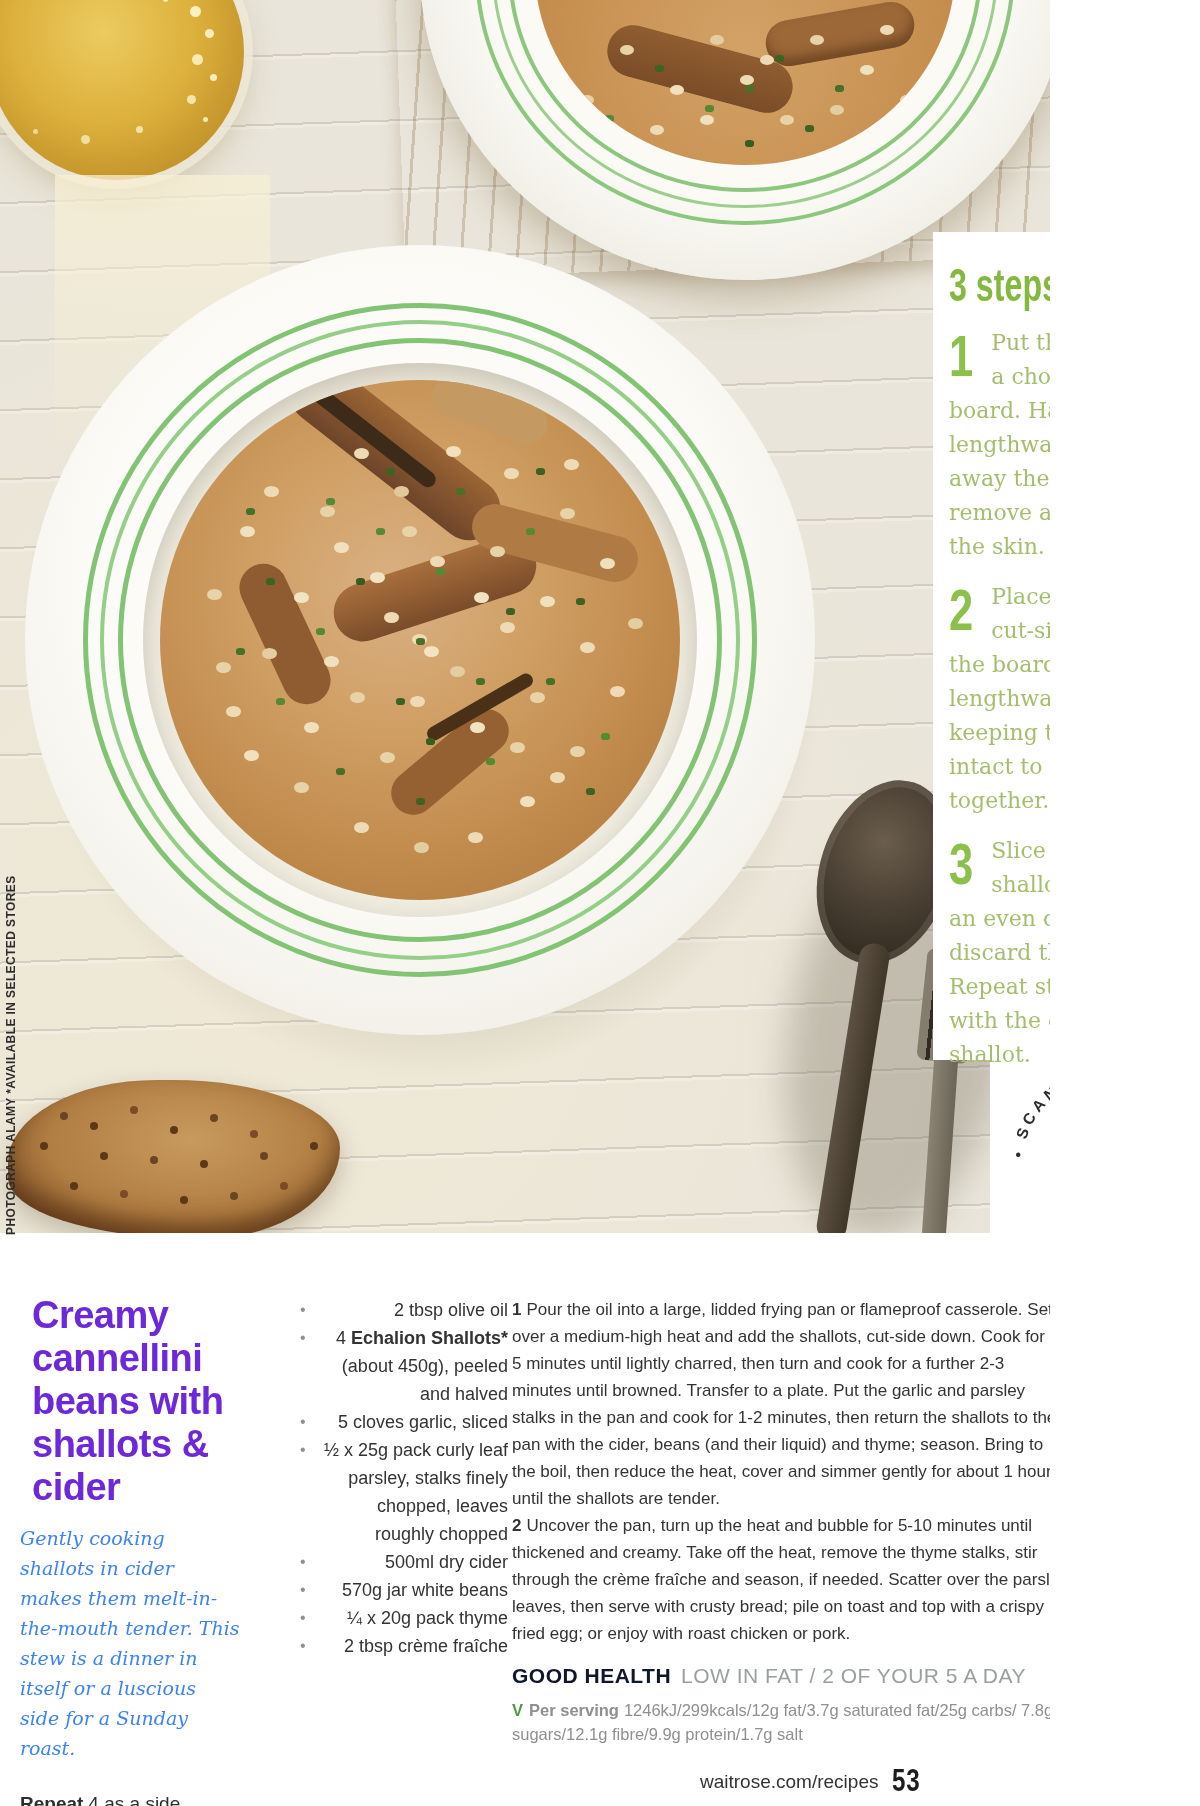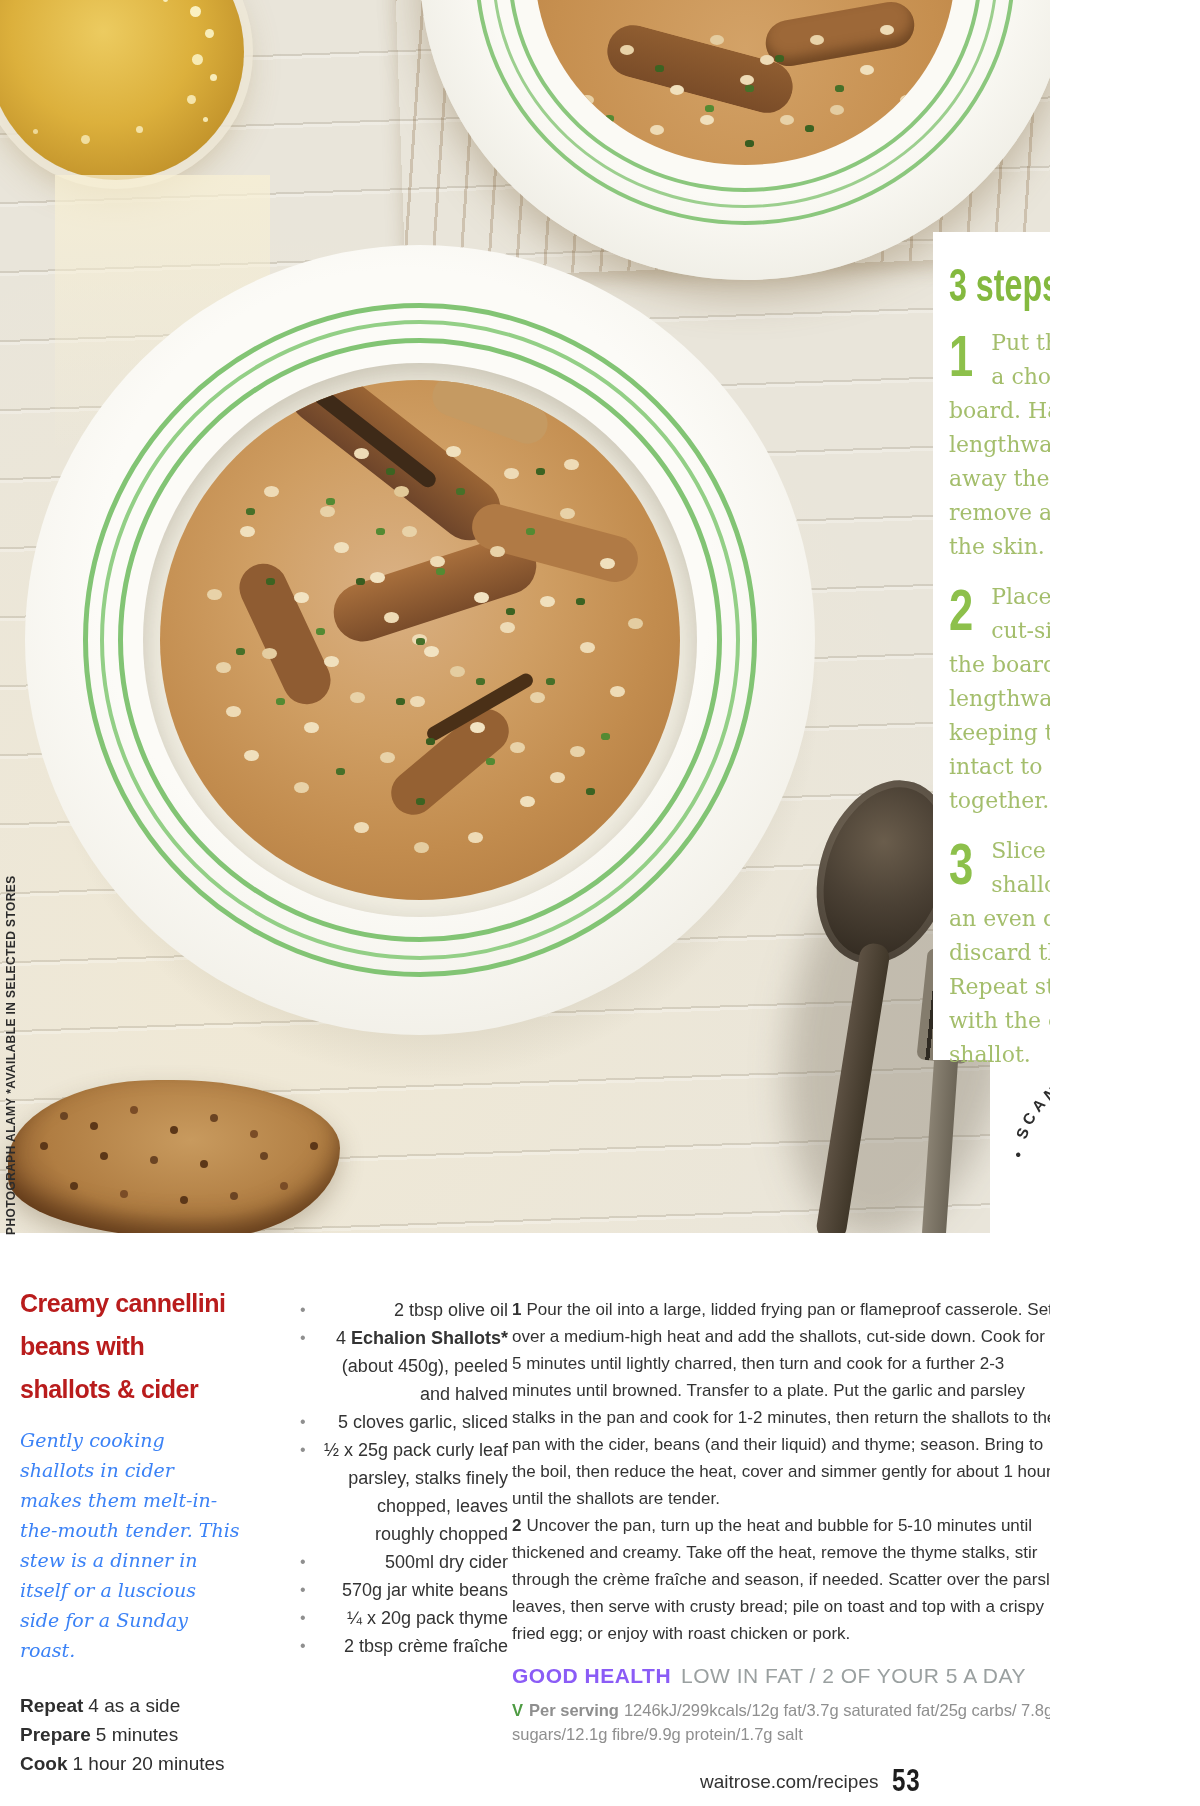--- a/index.html
+++ b/index.html
@@ -124,34 +124,34 @@
     margin-bottom:16px;overflow:visible;}
   .step-num{float:left;font-family:"Liberation Sans",sans-serif;font-weight:bold;color:#8dc04b;
     font-size:58px;line-height:50px;margin:5px 10px 0 0;transform:scaleX(.75);transform-origin:left top;}
   
   .qr-badge{position:absolute;left:1003px;top:1060px;width:204px;height:204px;}
   
   .credit{position:absolute;left:4px;top:783px;height:452px;writing-mode:vertical-rl;
     transform:rotate(180deg);font-size:12px;font-weight:bold;color:#2c2c2c;letter-spacing:.4px;
     white-space:nowrap;}
   .col-title{position:absolute;left:20px;top:1282px;width:220px;}
-  .recipe-title{margin:0;font-size:25px;line-height:43px;font-weight:bold;color:#b91c1c;letter-spacing:-.5px;}
+  .recipe-title{margin:12px;font-size:38px;line-height:43px;font-weight:bold;color:#6d28d9;letter-spacing:-.5px;}
   .intro{margin:14px 0 0 0;font-family:"DejaVu Serif",serif;font-style:italic;font-size:19px;
     line-height:30px;color:#3b82f6;}
   .meta{margin-top:26px;font-size:19px;line-height:29px;color:#2e2e2e;}
   .meta b{margin-right:5px;}
   .col-ing{position:absolute;left:300px;top:1296px;width:208px;}
   .col-ing ul{margin:0;padding:0;list-style:none;}
   .col-ing li{position:relative;padding-left:17px;font-size:18px;line-height:28px;color:#333;text-align:right;}
   .col-ing li::before{content:"•";position:absolute;left:0;top:0;color:#8f8f8f;font-size:16px;}
   .col-method{position:absolute;left:512px;top:1296px;width:556px;font-size:17px;line-height:27px;color:#333;}
   .col-method p{margin:0;}
   .mnum{font-weight:bold;margin-right:5px;}
   .gh{position:absolute;left:512px;top:1664px;width:560px;font-size:21px;}
-  .gh b{color:#8b5cf6;letter-spacing:.5px;}
+  .gh b{color:#0f172a;letter-spacing:.5px;}
   .gh-val{color:#9aa0a0;margin-left:10px;letter-spacing:.5px;}
   .nut{position:absolute;left:512px;top:1698px;width:562px;font-size:16.5px;line-height:24px;color:#8f8f8f;}
   .v{color:#4e9b43;font-weight:bold;margin-right:6px;}
   .nlabel{font-weight:bold;margin-right:5px;color:#8f8f8f;}
   .footer{position:absolute;left:700px;top:1763px;width:486px;text-align:left;}
   .footer-url{font-size:19px;color:#333;vertical-align:baseline;}
   .page-num{display:inline-block;font-size:31px;font-weight:bold;color:#1d1d1d;
     transform:scaleX(.78);transform-origin:right bottom;margin-left:6px;vertical-align:-3px;letter-spacing:1px;}
 </style>
 </head>

